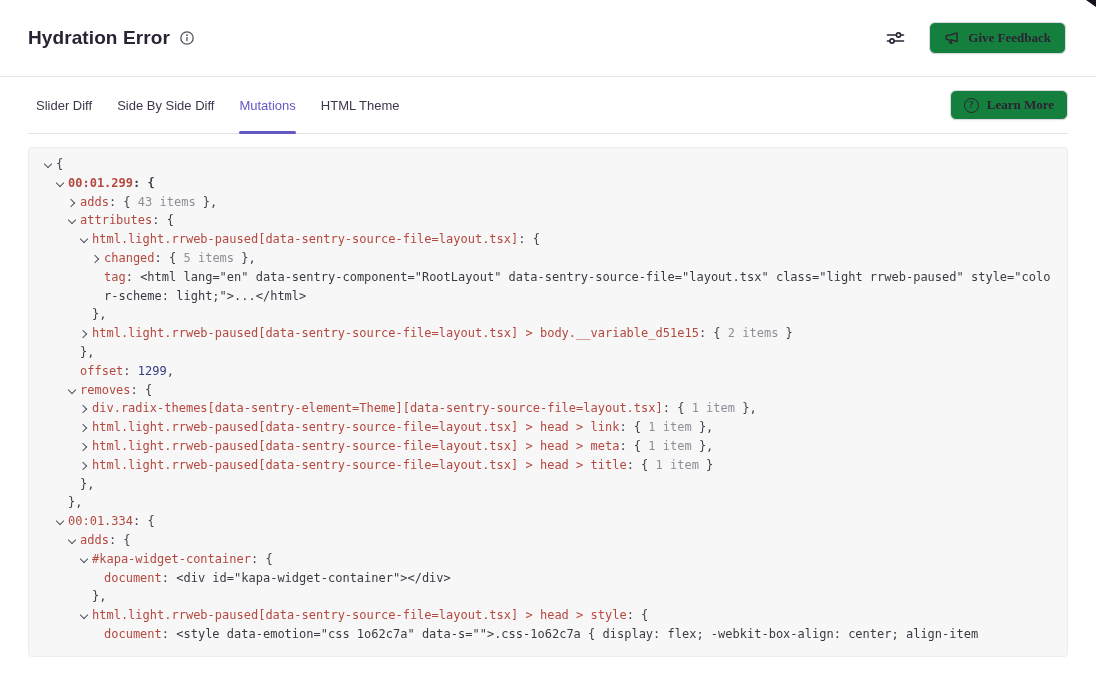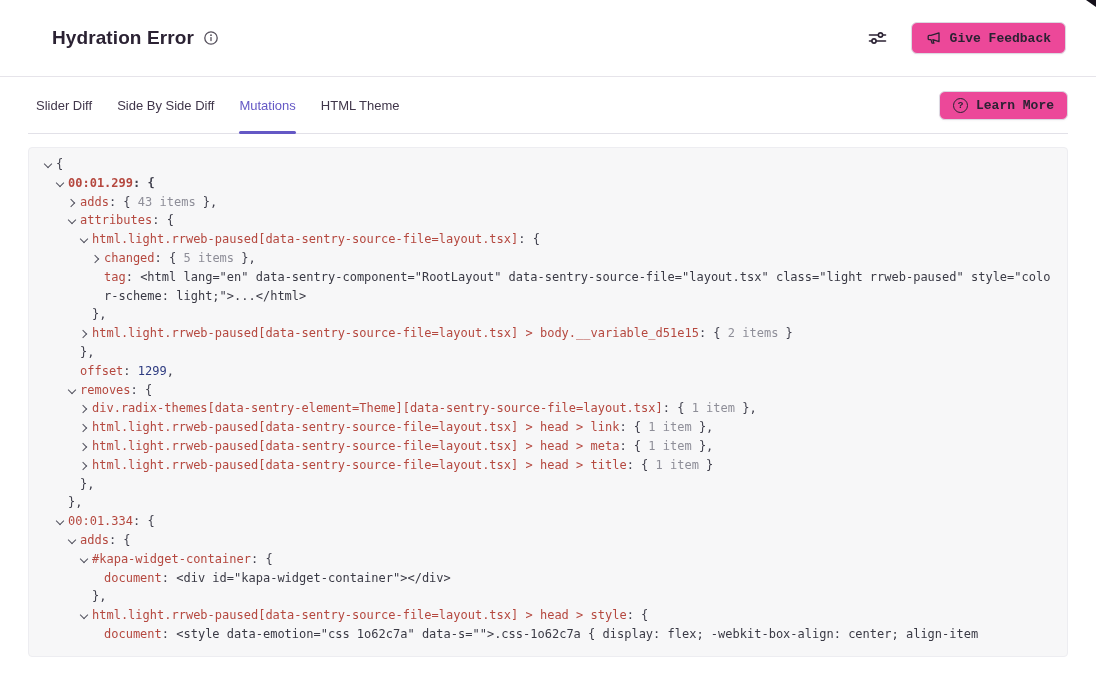--- a/index.html
+++ b/index.html
@@ -2,28 +2,28 @@
 <html><head>
 <meta charset="utf-8">
 <style>
   * { margin:0; padding:0; box-sizing:border-box; }
   html,body { width:1096px; height:682px; background:#fff; overflow:hidden;
               font-family:"Liberation Sans", sans-serif; position:relative; }
 
   
   .header { height:77px; display:flex; align-items:center; justify-content:space-between;
             padding:0 30px 0 28px; border-bottom:1px solid #e6e4ea; background:#fff; }
-  .title-wrap { display:flex; align-items:center; gap:9px;margin-left:24px; }
+  .title-wrap { display:flex; align-items:center; gap:9px; }
   .page-title { font-size:19px; font-weight:700; color:#2b2233; letter-spacing:.1px; }
   .hdr-right { display:flex; align-items:center; gap:22px; }
   .icon-btn { background:none; border:none; cursor:pointer; display:flex; align-items:center; padding:2px; }
-  .btn { display:inline-flex; align-items:center; gap:8px; background:#ec4899;
+  .btn { display:inline-flex; align-items:center; gap:8px; background:#15803d;
          border:1px solid #dcd9e2; border-radius:6px; padding:7px 14px;
          font-size:13px; font-weight:700; color:#2b2233; cursor:pointer;
-         box-shadow:0 1px 2px rgba(43,34,51,.04); font-family:Liberation Mono, monospace; }
+         box-shadow:0 1px 2px rgba(43,34,51,.04); font-family:Liberation Serif, serif; }
   .qmark { width:15px; height:15px; border:1.4px solid #2b2233; border-radius:50%;
            display:inline-flex; align-items:center; justify-content:center;
            font-size:9.5px; font-weight:700; color:#2b2233; }
 
   
   .tabs-row { height:57px; margin:0 28px 0 28px; border-bottom:1px solid #e2e1e8;
               display:flex; align-items:center; justify-content:space-between; }
   .tabs { display:flex; gap:17px; height:100%; align-items:center; }
   .tab { position:relative; height:100%; display:flex; align-items:center;
          font-size:13px; color:#40364a; cursor:pointer;margin-left:8px; }

